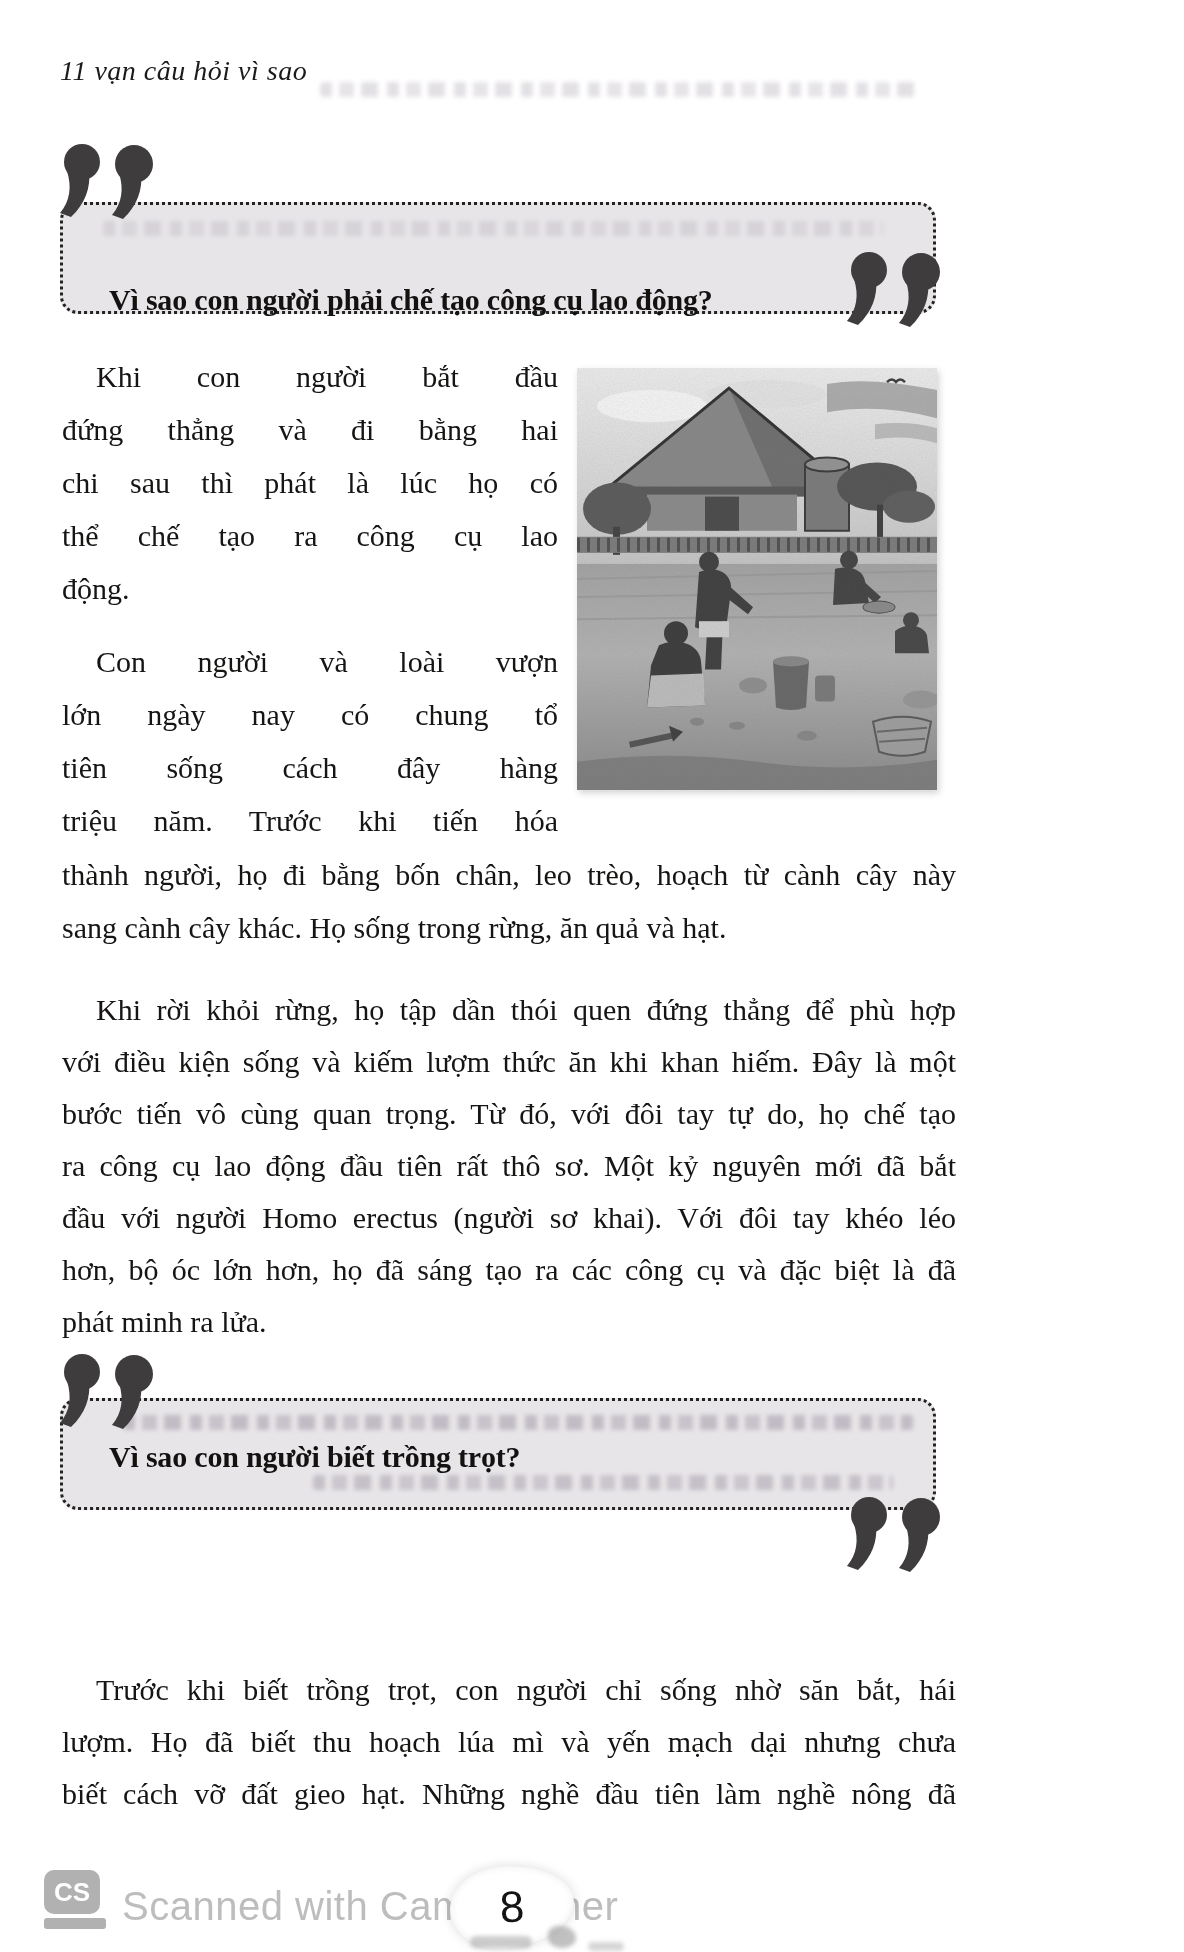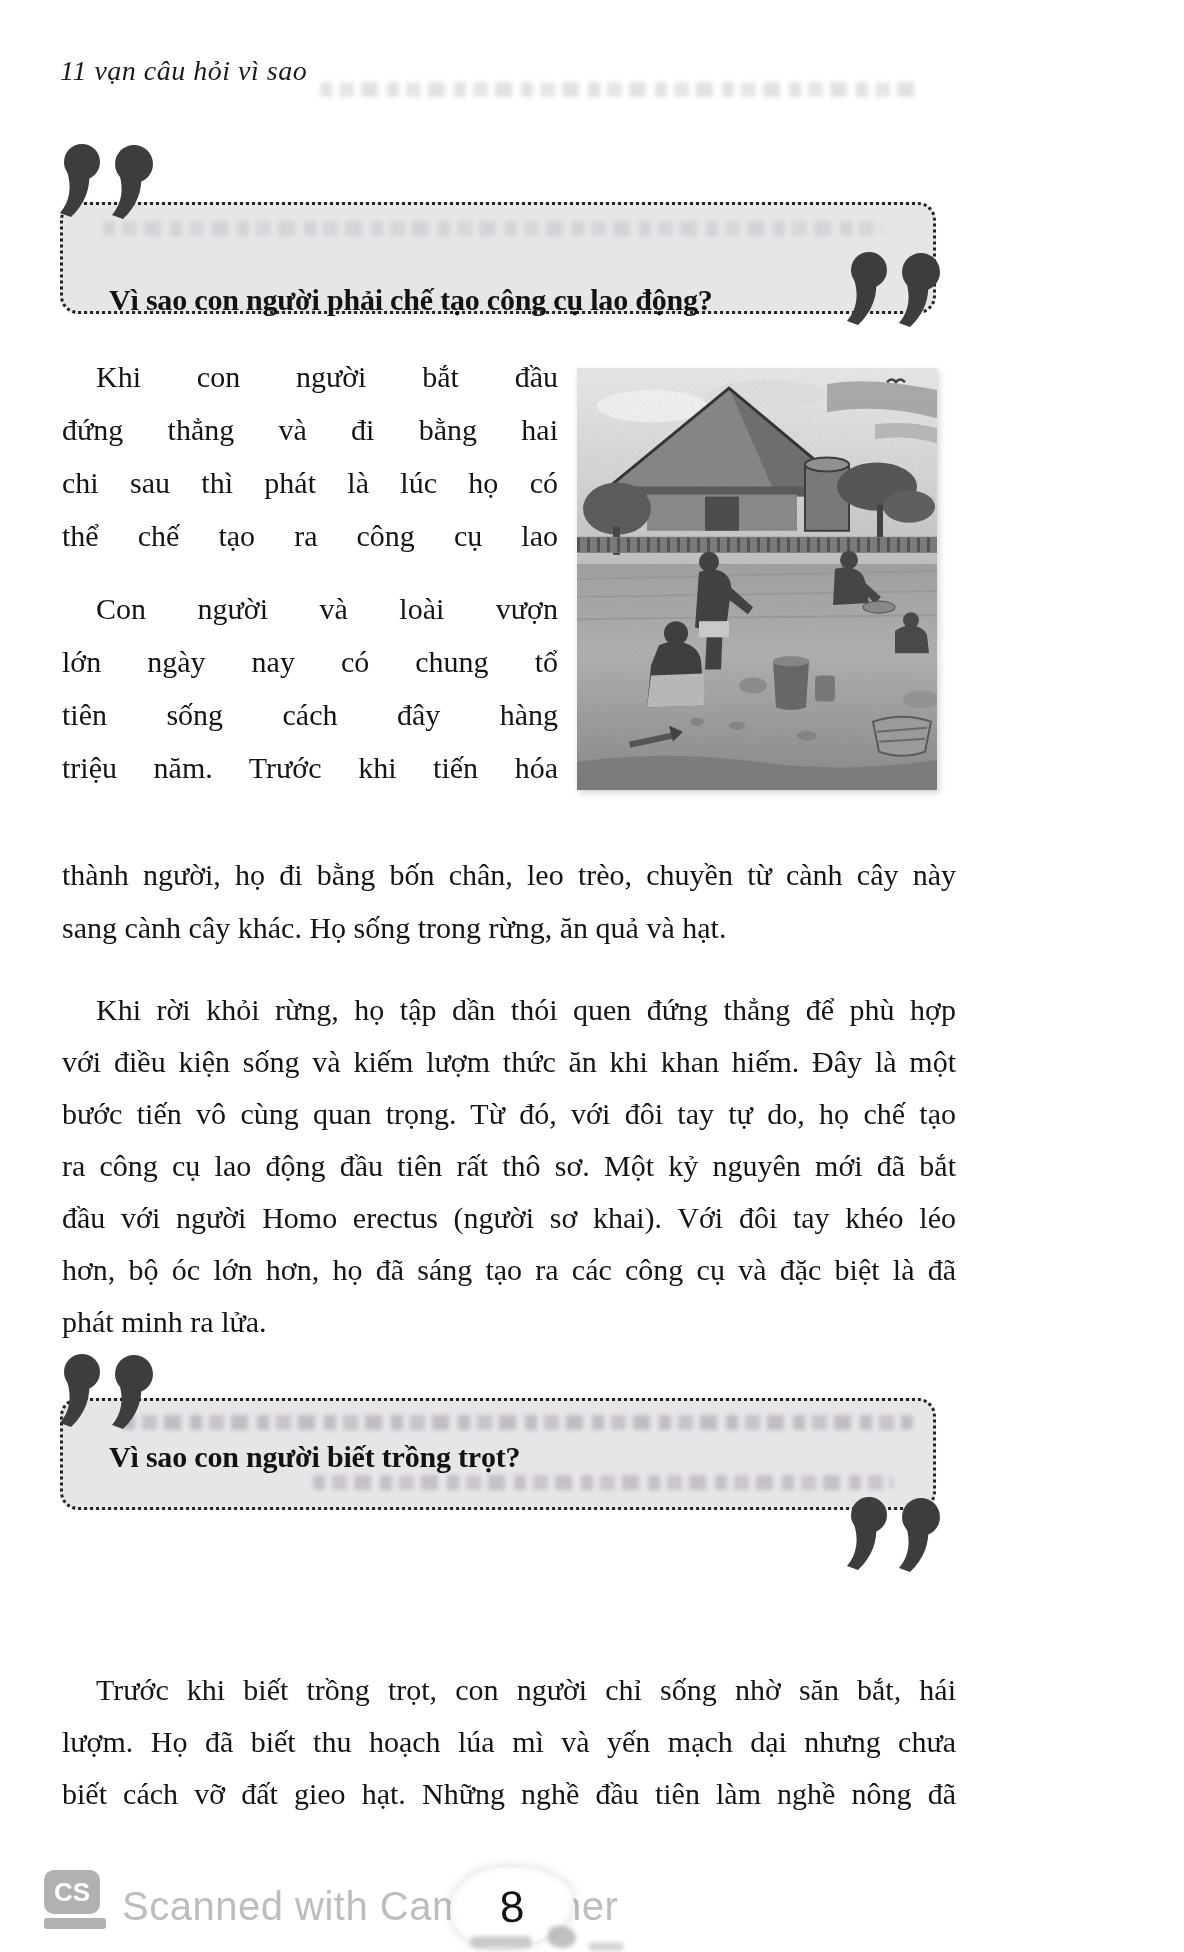--- a/index.html
+++ b/index.html
@@ -175,28 +175,29 @@
       <path d="M0,392 q90,-12 180,0 q90,12 180,-2 L360,420 L0,420 Z" fill="#7d7875" opacity="0.8"></path>
       <rect width="360" height="420" filter="url(#noise)" opacity="0.32"></rect>
     </svg>
   </div>
 
   <div class="abs tblock" id="block-a">
     <div class="ln ind">Khi con người bắt đầu</div>
     <div class="ln">đứng thẳng và đi bằng hai</div>
     <div class="ln">chi sau thì phát là lúc họ có</div>
     <div class="ln">thể chế tạo ra công cụ lao</div>
+    <div class="ln ln-end">động.</div>
     <div class="ln ind pgap">Con người và loài vượn</div>
     <div class="ln">lớn ngày nay có chung tổ</div>
     <div class="ln">tiên sống cách đây hàng</div>
     <div class="ln">triệu năm. Trước khi tiến hóa</div>
   </div>
 
   <div class="abs tblock" id="block-b">
-    <div class="ln">thành người, họ đi bằng bốn chân, leo trèo, chuyền từ cành cây này</div>
+    <div class="ln">thành người, họ đi bằng bốn chân, leo trèo, hoạch từ cành cây này</div>
     <div class="ln ln-end">sang cành cây khác. Họ sống trong rừng, ăn quả và hạt.</div>
   </div>
 
   <div class="abs tblock" id="block-c">
     <div class="ln ind">Khi rời khỏi rừng, họ tập dần thói quen đứng thẳng để phù hợp</div>
     <div class="ln">với điều kiện sống và kiếm lượm thức ăn khi khan hiếm. Đây là một</div>
     <div class="ln">bước tiến vô cùng quan trọng. Từ đó, với đôi tay tự do, họ chế tạo</div>
     <div class="ln">ra công cụ lao động đầu tiên rất thô sơ. Một kỷ nguyên mới đã bắt</div>
     <div class="ln">đầu với người Homo erectus (người sơ khai). Với đôi tay khéo léo</div>
     <div class="ln">hơn, bộ óc lớn hơn, họ đã sáng tạo ra các công cụ và đặc biệt là đã</div>

